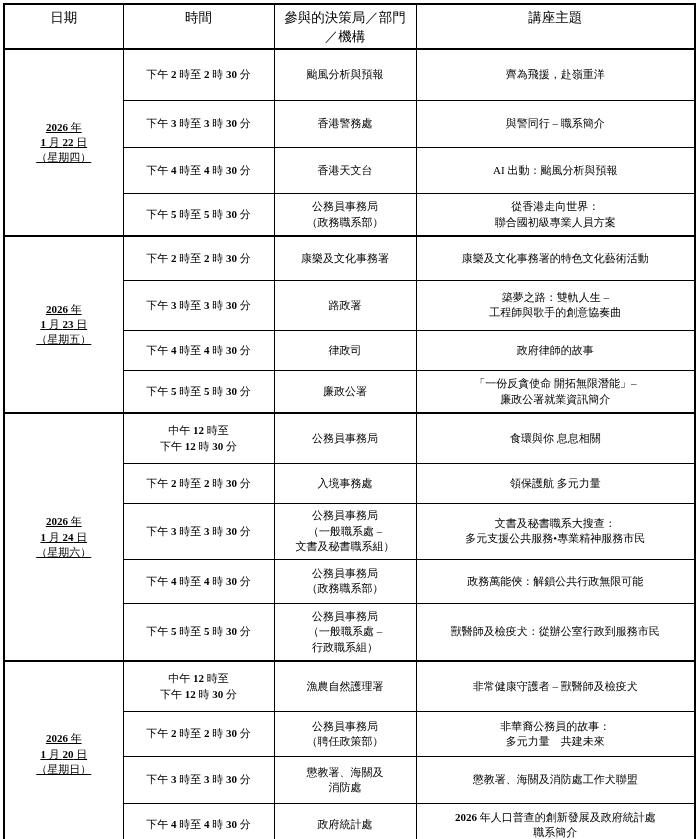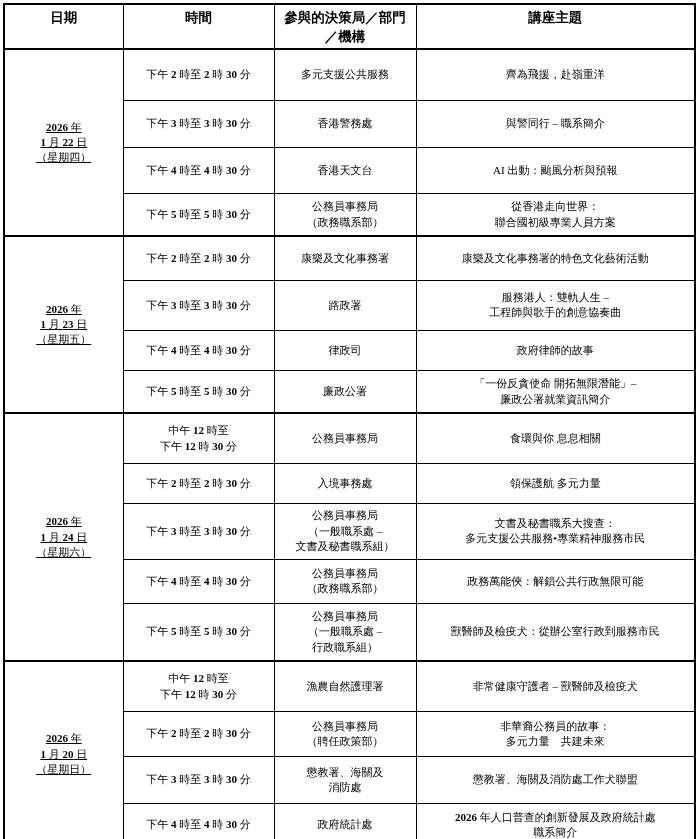--- a/index.html
+++ b/index.html
@@ -23,21 +23,21 @@
     text-align:center;
     vertical-align:middle;
     font-size:11px;
     line-height:1.38;
     padding:2px 3px;
     white-space:pre-line;
     overflow:hidden;
   }
   table.schedule{border:2.5px solid #000;}
   table.schedule thead th{
-    font-weight:bold;
+    font-weight:normal;
     font-size:13.5px;
     border-bottom:2.5px solid #000;
     vertical-align:top;
     padding-top:4px;
   }
   tr.section-start td{border-top:2.5px solid #000;}
   td.date-cell{
     vertical-align:top;
     padding-top:5px;
     text-decoration:underline;
@@ -64,21 +64,21 @@
         <th>講座主題</th>
       </tr>
     </thead>
     <tbody>
 
       <tr class="section-start" style="height:51px;">
         <td class="date-cell bold-nums" rowspan="4"><b>2026</b> 年
 <b>1</b> 月 <b>22</b> 日
 （星期四）</td>
         <td class="bold-nums">下午 <b>2</b> 時至 <b>2</b> 時 <b>30</b> 分</td>
-        <td>多元支援公共服務</td>
+        <td>颱風分析與預報</td>
         <td>齊為飛援，赴嶺重洋</td>
       </tr>
       <tr style="height:47px;">
         <td class="bold-nums">下午 <b>3</b> 時至 <b>3</b> 時 <b>30</b> 分</td>
         <td>香港警務處</td>
         <td>與警同行 – 職系簡介</td>
       </tr>
       <tr style="height:46px;">
         <td class="bold-nums">下午 <b>4</b> 時至 <b>4</b> 時 <b>30</b> 分</td>
         <td>香港天文台</td>
@@ -96,21 +96,21 @@
         <td class="date-cell bold-nums" rowspan="4"><b>2026</b> 年
 <b>1</b> 月 <b>23</b> 日
 （星期五）</td>
         <td class="bold-nums">下午 <b>2</b> 時至 <b>2</b> 時 <b>30</b> 分</td>
         <td>康樂及文化事務署</td>
         <td>康樂及文化事務署的特色文化藝術活動</td>
       </tr>
       <tr style="height:50px;">
         <td class="bold-nums">下午 <b>3</b> 時至 <b>3</b> 時 <b>30</b> 分</td>
         <td>路政署</td>
-        <td>服務港人：雙軌人生 –
+        <td>築夢之路：雙軌人生 –
 工程師與歌手的創意協奏曲</td>
       </tr>
       <tr style="height:40px;">
         <td class="bold-nums">下午 <b>4</b> 時至 <b>4</b> 時 <b>30</b> 分</td>
         <td>律政司</td>
         <td>政府律師的故事</td>
       </tr>
       <tr style="height:43px;">
         <td class="bold-nums">下午 <b>5</b> 時至 <b>5</b> 時 <b>30</b> 分</td>
         <td>廉政公署</td>

